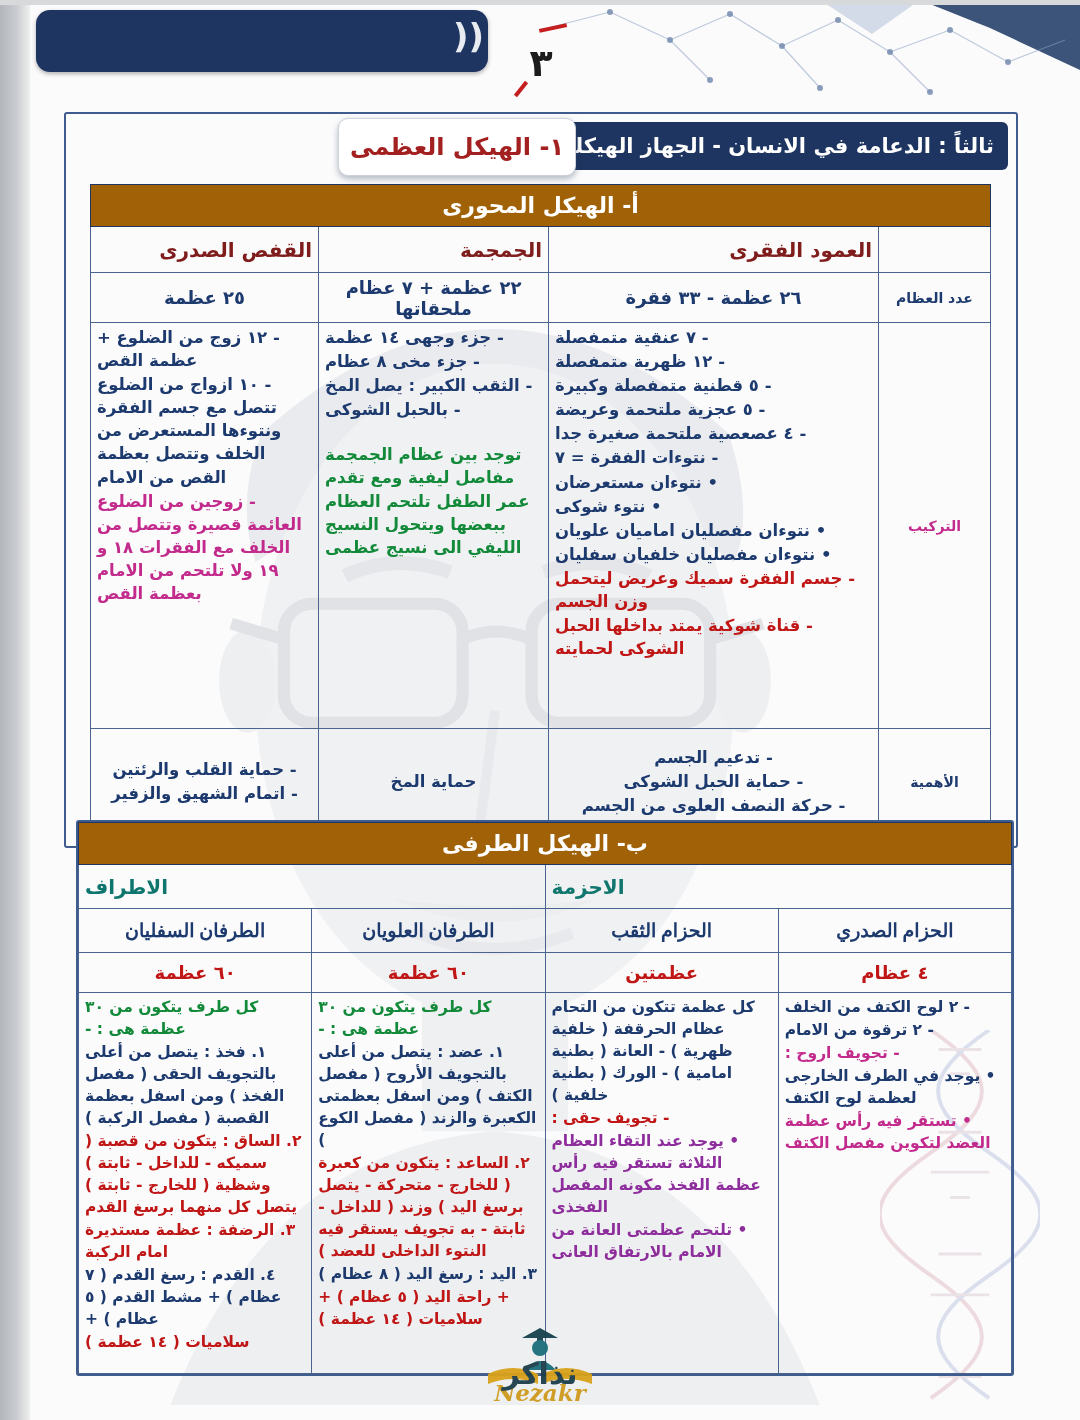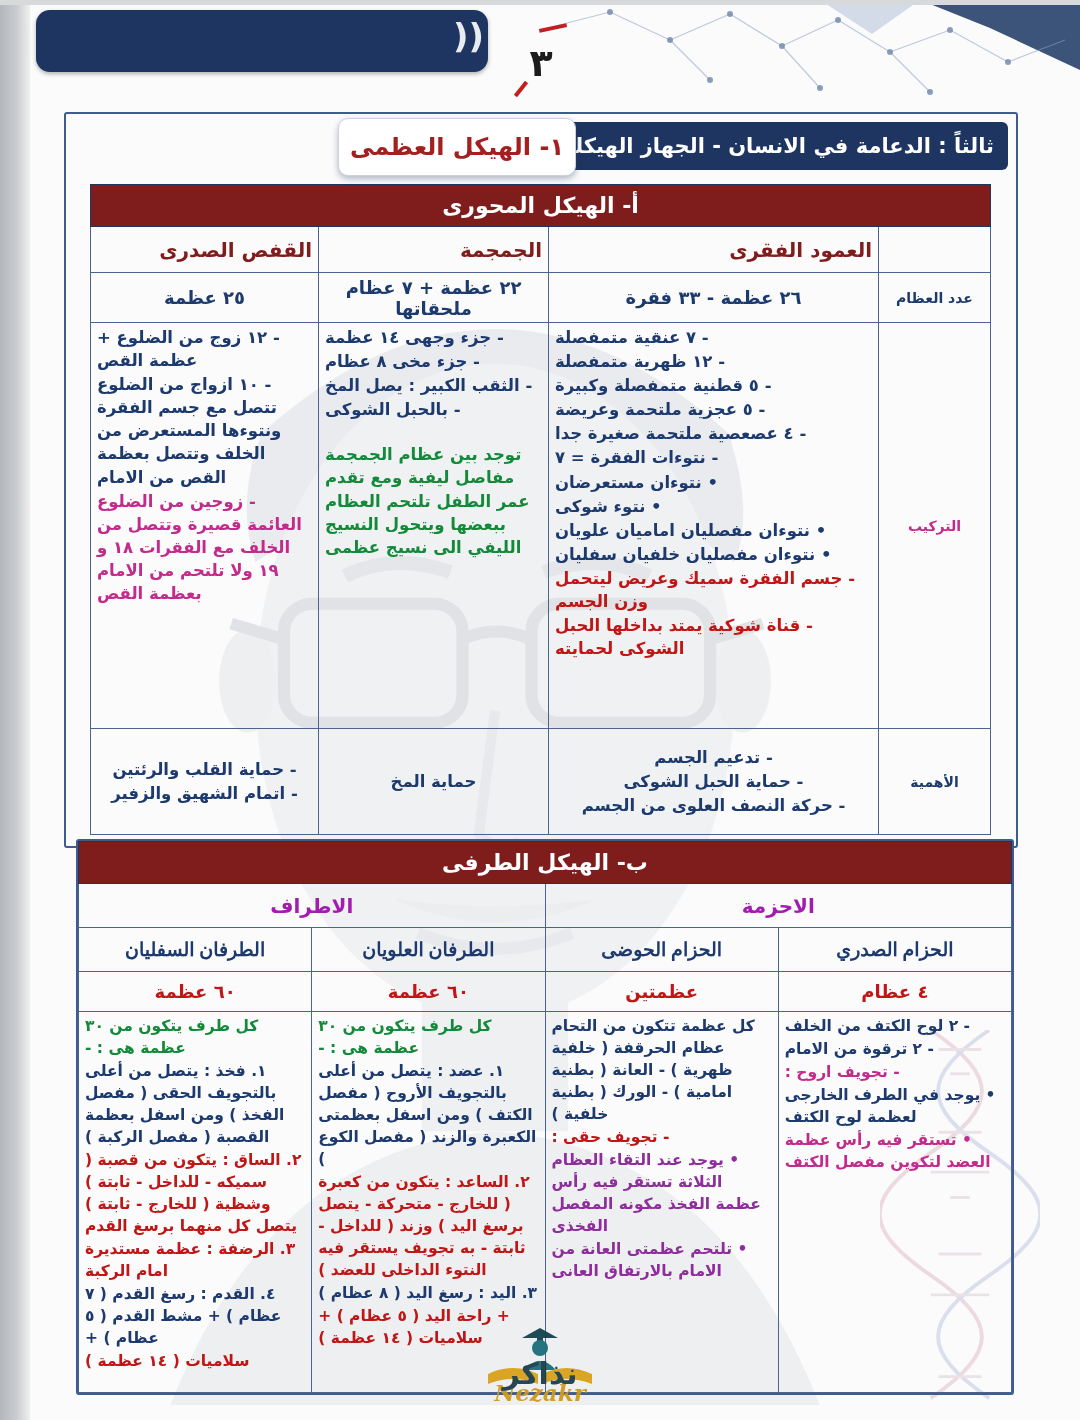--- a/index.html
+++ b/index.html
@@ -24,45 +24,45 @@
   .banner-title{color:#fff;font-size:34px;font-weight:800;letter-spacing:0;}
   .banner-ornament{position:absolute;right:4px;top:6px;color:#fff;font-size:34px;font-weight:700;opacity:.9;}
   .page-num{position:absolute;left:505px;top:26px;width:72px;height:74px;z-index:3;
     display:flex;align-items:center;justify-content:center;}
   .pn{font-size:38px;font-weight:800;color:#1c1c1c;}
   .pn-top{position:absolute;top:0;right:10px;width:28px;height:4px;background:#c41e1e;transform:rotate(-12deg);}
   .pn-bot{position:absolute;bottom:2px;left:14px;width:4px;height:18px;background:#c41e1e;transform:rotate(38deg);}
   
   .box{position:absolute;border:2.5px solid #3f5c8f;border-radius:3px;background:transparent;z-index:1;}
   .box-a{left:64px;top:112px;width:950px;height:732px;}
-  .box-b{left:76px;top:839px;width:934px;height:552px;}
+  .box-b{left:76px;top:820px;width:934px;height:552px;}
   
   .sec-strip{position:absolute;top:8px;left:282px;width:660px;height:48px;background:#1d3560;
     border-radius:6px;display:flex;align-items:center;justify-content:flex-start;
     padding-right:14px;box-sizing:border-box;color:#fff;font-size:21px;font-weight:800;}
   .sec-chip{position:absolute;top:4px;left:272px;width:236px;height:56px;background:#fff;
     border:1.5px solid #cdd2d8;border-radius:10px;box-shadow:0 3px 6px rgba(40,60,90,.35);
     display:flex;align-items:center;justify-content:center;color:#a32020;font-size:24px;font-weight:800;z-index:2;}
   
   .tbl{border-collapse:collapse;table-layout:fixed;}
   .tbl th,.tbl td{border:1.6px solid #4a648f;font-weight:700;padding:2px 6px;box-sizing:border-box;}
-  .bar{background:#7f1d1d;color:#fff;font-size:22px;font-weight:800;border-color:#1d3560 !important;text-align:center;}
+  .bar{background:#a16207;color:#fff;font-size:22px;font-weight:800;border-color:#1d3560 !important;text-align:center;}
   .tbl-a{position:absolute;top:70px;left:24px;width:900px;}
   .tbl-a tr.t-bar{height:42px;}
   .tbl-a tr.t-heads{height:46px;}
   .tbl-a tr.t-bones{height:50px;}
   .tbl-a tr.t-structure{height:406px;}
   .tbl-a tr.t-importance{height:106px;}
   .tbl-b{width:100%;height:100%;}
   .tbl-b tr.t-bar{height:42px;}
   .tbl-b tr.t-groups{height:44px;}
   .tbl-b tr.t-subs{height:44px;}
   .tbl-b tr.t-counts{height:40px;}
   .ch{color:#7f1d1d;font-size:20px;text-align:right;}
-  .gh{color:#a21caf;font-size:20px;text-align:center;}
+  .gh{color:#0f766e;font-size:20px;text-align:left;}
   .sh{color:#1d3a6e;font-size:19px;text-align:center;font-family:Liberation Serif, serif;}
   .lbl{font-size:14px;text-align:center;}
   .cnt{color:#c01616;font-size:18px;text-align:center;}
   .val{color:#1d3a6e;font-size:18px;text-align:center;}
   .list{vertical-align:top;text-align:left;padding:8px 6px;}
   .mid{vertical-align:middle;text-align:center;}
   .li{line-height:1.4;font-size:16.5px;margin:1px 0;}
   .tbl-b .li{font-size:15.5px;line-height:1.42;}
   .mt{margin-top:22px;}
   .c-blue{color:#1d3a6e;}
@@ -261,21 +261,21 @@
     <tbody>
         <tr class="t-bar">
       <th class="bar" colspan="4">ب- الهيكل الطرفى</th>
     </tr>
     <tr class="t-groups">
       <th class="gh" colspan="2">الاحزمة</th>
       <th class="gh" colspan="2">الاطراف</th>
     </tr>
     <tr class="t-subs">
       <th class="sh">الحزام الصدري</th>
-      <th class="sh">الحزام الحوضى</th>
+      <th class="sh">الحزام الثقب</th>
       <th class="sh">الطرفان العلويان</th>
       <th class="sh">الطرفان السفليان</th>
     </tr>
     <tr class="t-counts">
       <td class="cnt">٤ عظام</td>
       <td class="cnt">عظمتين</td>
       <td class="cnt">٦٠ عظمة</td>
       <td class="cnt">٦٠ عظمة</td>
     </tr>
     <tr class="t-content">

